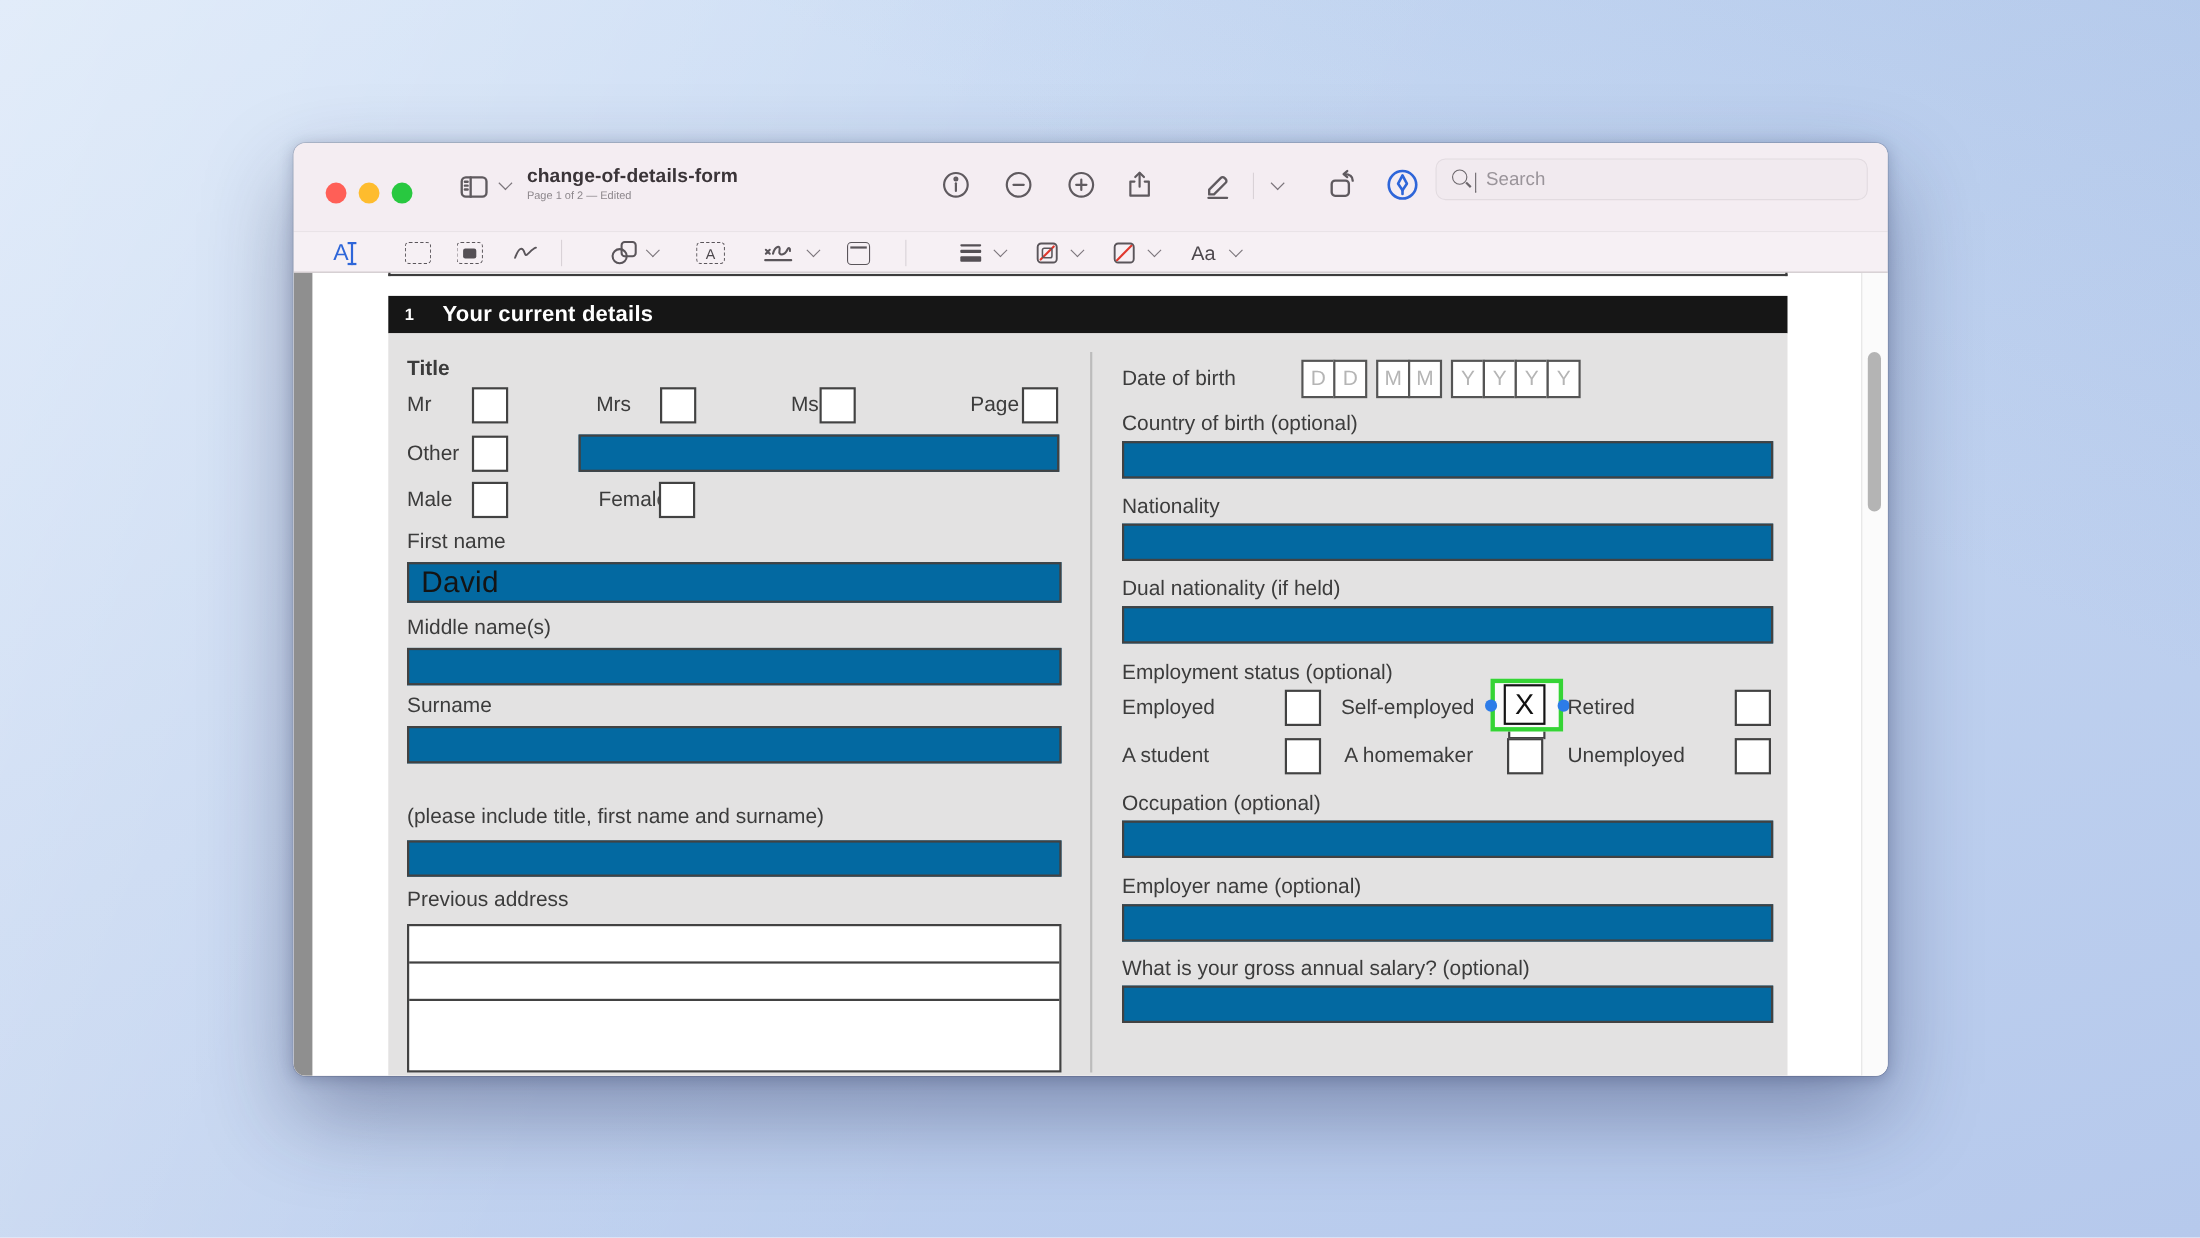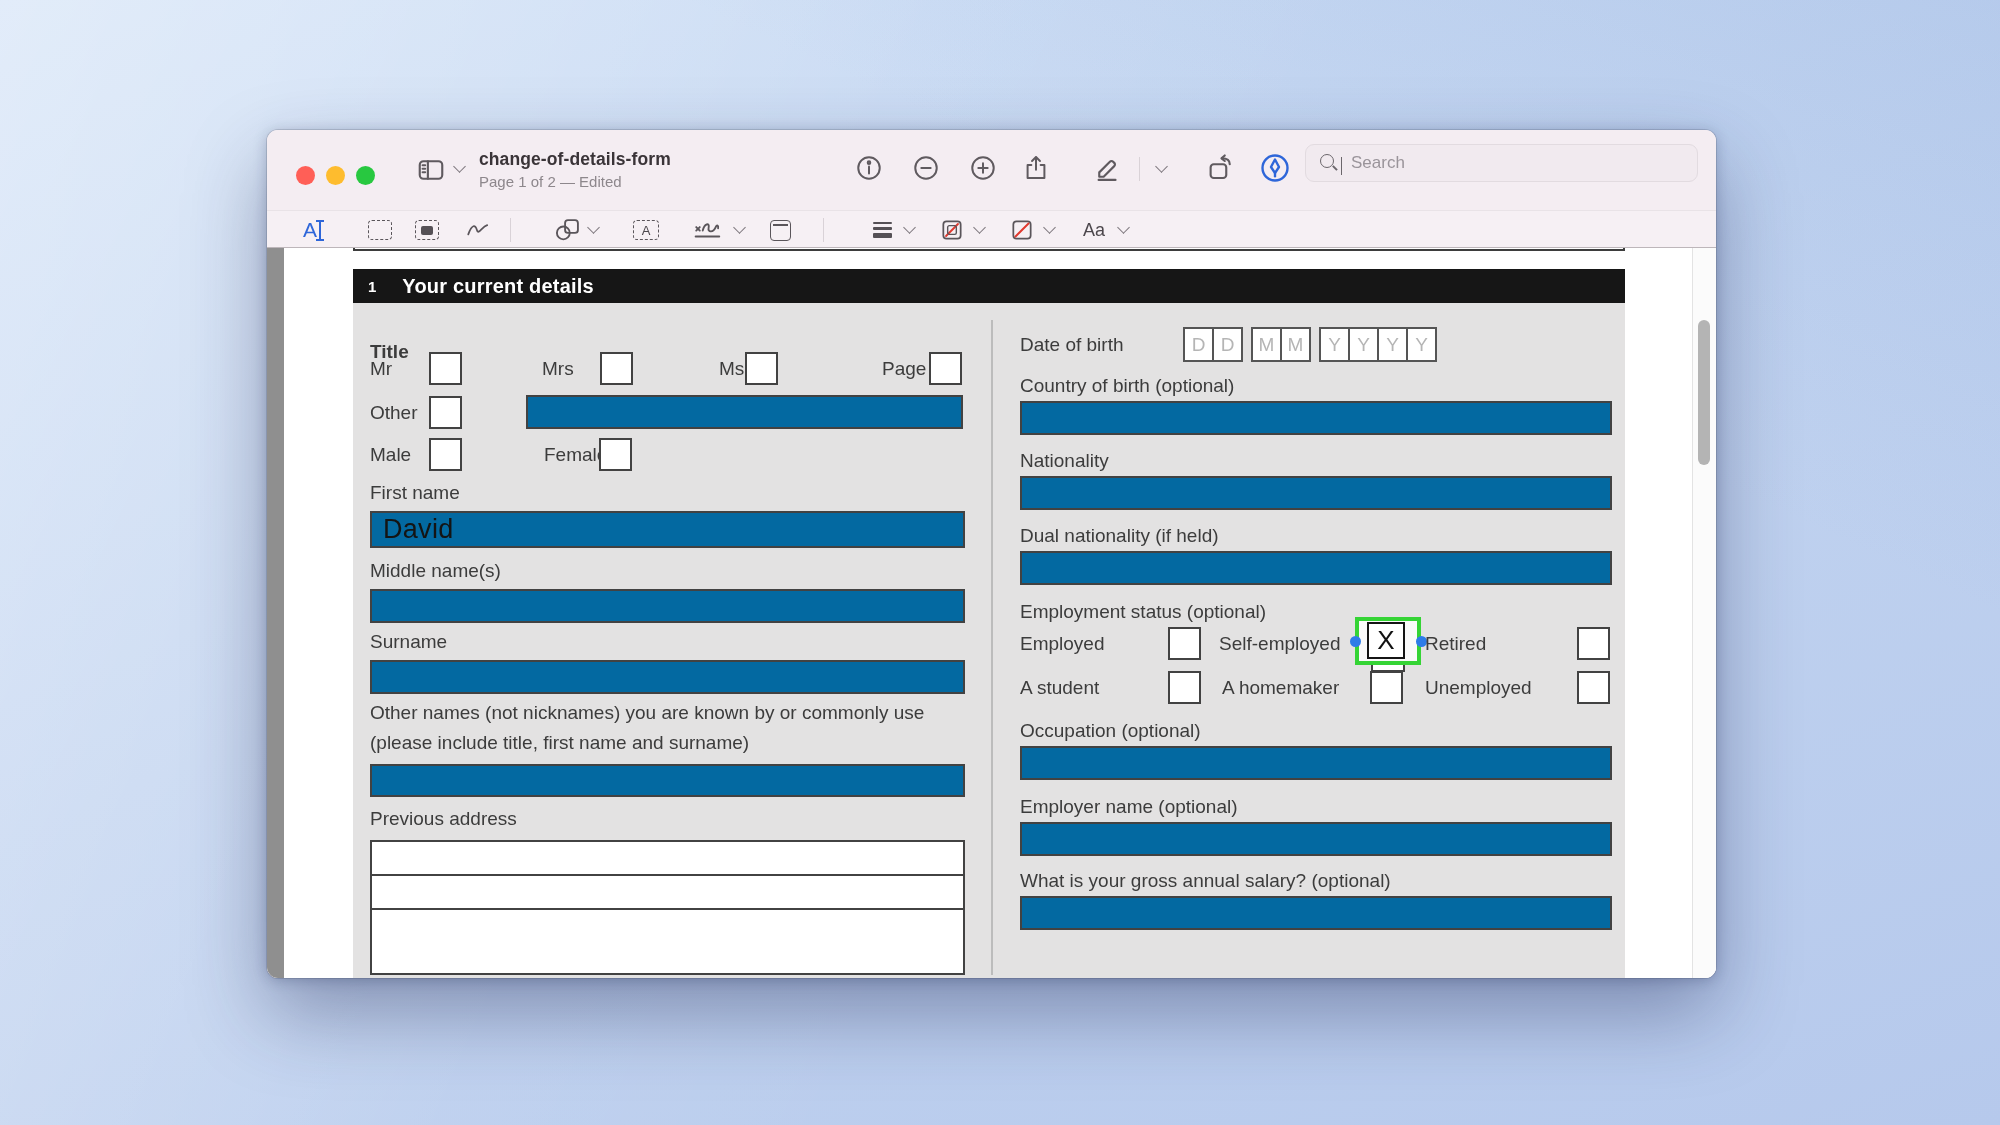--- a/index.html
+++ b/index.html
@@ -17,21 +17,21 @@
   .window { position:absolute; left:267px; top:130px; width:1449px; height:848px;
     border-radius:11px; background:#f4edf2;
     box-shadow:0 35px 80px rgba(25,35,80,0.38), 0 2px 14px rgba(25,35,80,0.25), 0 0 0 1px rgba(0,0,0,0.12);
   }
   .titlebar { position:absolute; left:0; top:0; right:0; height:80px; background:#f4edf2; border-radius:11px 11px 0 0; }
   .tl { position:absolute; top:36px; width:19px; height:19px; border-radius:50%; }
   .markupbar { position:absolute; left:0; top:80px; right:0; height:38px; background:#f6f0f4;
     border-top:1px solid rgba(0,0,0,0.05); border-bottom:1px solid #bdb6ba; }
 
   .wtitle { position:absolute; left:212px; top:19px; font-size:17.5px; font-weight:bold; color:#3a3438; letter-spacing:0.1px; }
-  .wsub   { position:absolute; left:212px; top:43px; font-size:15px; color:#8d878c; }
+  .wsub   { position:absolute; left:212px; top:43px; font-size:10px; color:#8d878c; }
 
   .icw { position:absolute; top:22px; width:32px; height:32px; display:flex; align-items:center; justify-content:center; }
   .icw svg { stroke:#5f5a5f; fill:none; stroke-width:1.7; stroke-linecap:round; stroke-linejoin:round; }
   .vdiv { position:absolute; width:1px; height:24px; background:#d9d2d7; }
   .chev { width:9px; height:9px; border-right:1.9px solid #7b757b; border-bottom:1.9px solid #7b757b; transform:rotate(45deg); margin-top:-4px; }
 
   .search { position:absolute; left:1038px; top:14px; width:393px; height:38px; border-radius:9px;
     background:#f1eaef; border:1px solid #e2dbe0; display:flex; align-items:center; padding-left:13px; }
   .search .ph { color:#9a949a; font-size:17px; margin-left:9px; }
   .mag { position:relative; width:20px; height:20px; }
@@ -267,21 +267,21 @@
       <div class="fragment"></div>
 
       <div class="secbar">
         <span class="secnum">1</span>
         <span class="sectitle">Your current details</span>
       </div>
 
       <div class="panel"></div>
       <div class="coldiv"></div>
 
-      <div class="lbl b" style="left:103px; top:93px;">Title</div>
+      <div class="lbl b" style="left:103px; top:77px;">Title</div>
 
       <div class="lbl" style="left:103px; top:110px;">Mr</div>
       <div class="cb" style="left:162px; top:104px;"></div>
       <div class="lbl" style="left:261px; top:110px;margin-left:14px;">Mrs</div>
       <div class="cb" style="left:333px; top:104px;"></div>
       <div class="lbl" style="left:452px; top:110px;">Ms</div>
       <div class="cb" style="left:478px; top:104px;"></div>
       <div class="lbl" style="left:615px; top:110px;">Page</div>
       <div class="cb" style="left:662px; top:104px;"></div>
 
@@ -298,21 +298,20 @@
       <div class="inp" style="left:103px; top:263px; width:595px; height:37px;">
         <div class="davidtxt">David</div>
       </div>
 
       <div class="lbl" style="left:103px; top:312px;">Middle name(s)</div>
       <div class="inp" style="left:103px; top:341px; width:595px; height:34px;"></div>
 
       <div class="lbl" style="left:103px; top:383px;">Surname</div>
       <div class="inp" style="left:103px; top:412px; width:595px; height:34px;"></div>
 
-      <div class="lbl" style="left:103px; top:454px;">Other names (not nicknames) you are known by or commonly use</div>
       <div class="lbl" style="left:103px; top:484px;">(please include title, first name and surname)</div>
       <div class="inp" style="left:103px; top:516px; width:595px; height:33px;"></div>
 
       <div class="lbl" style="left:103px; top:560px;">Previous address</div>
       <div class="addr">
         <div class="row"></div>
         <div class="row"></div>
         <div class="row"></div>
       </div>
 

